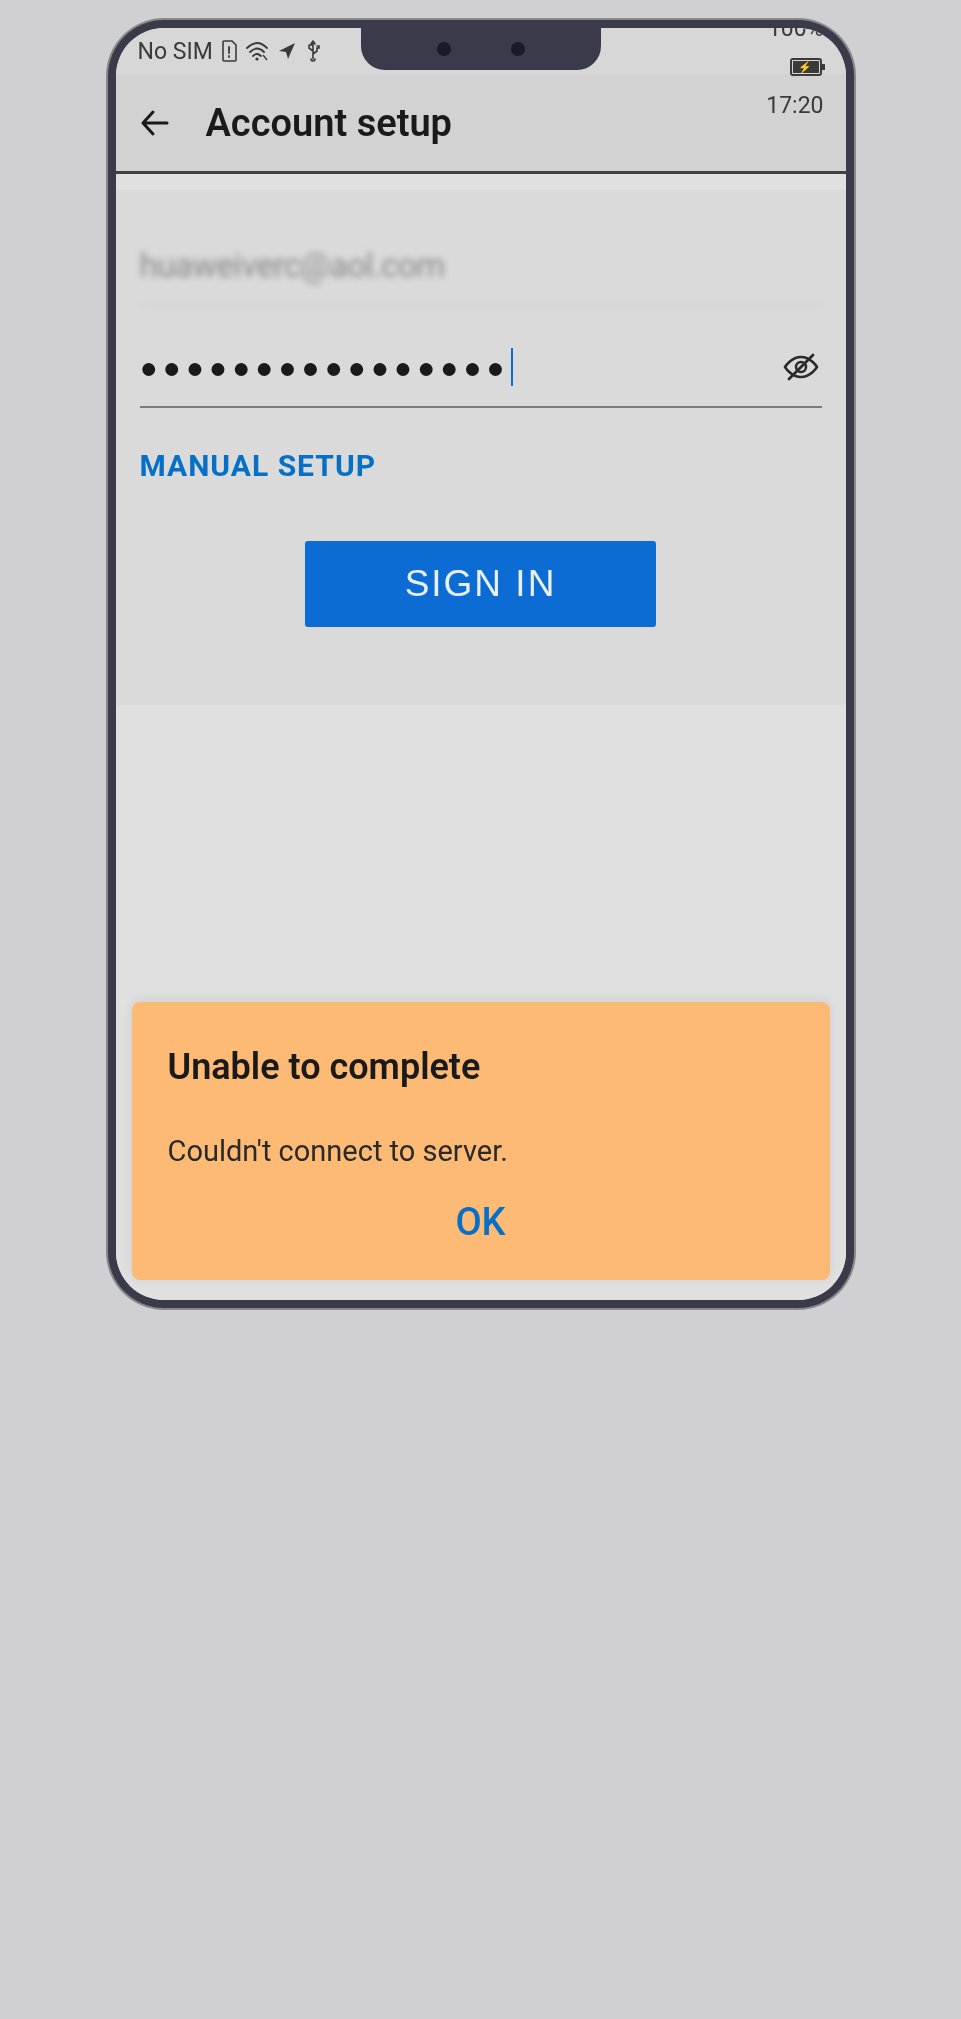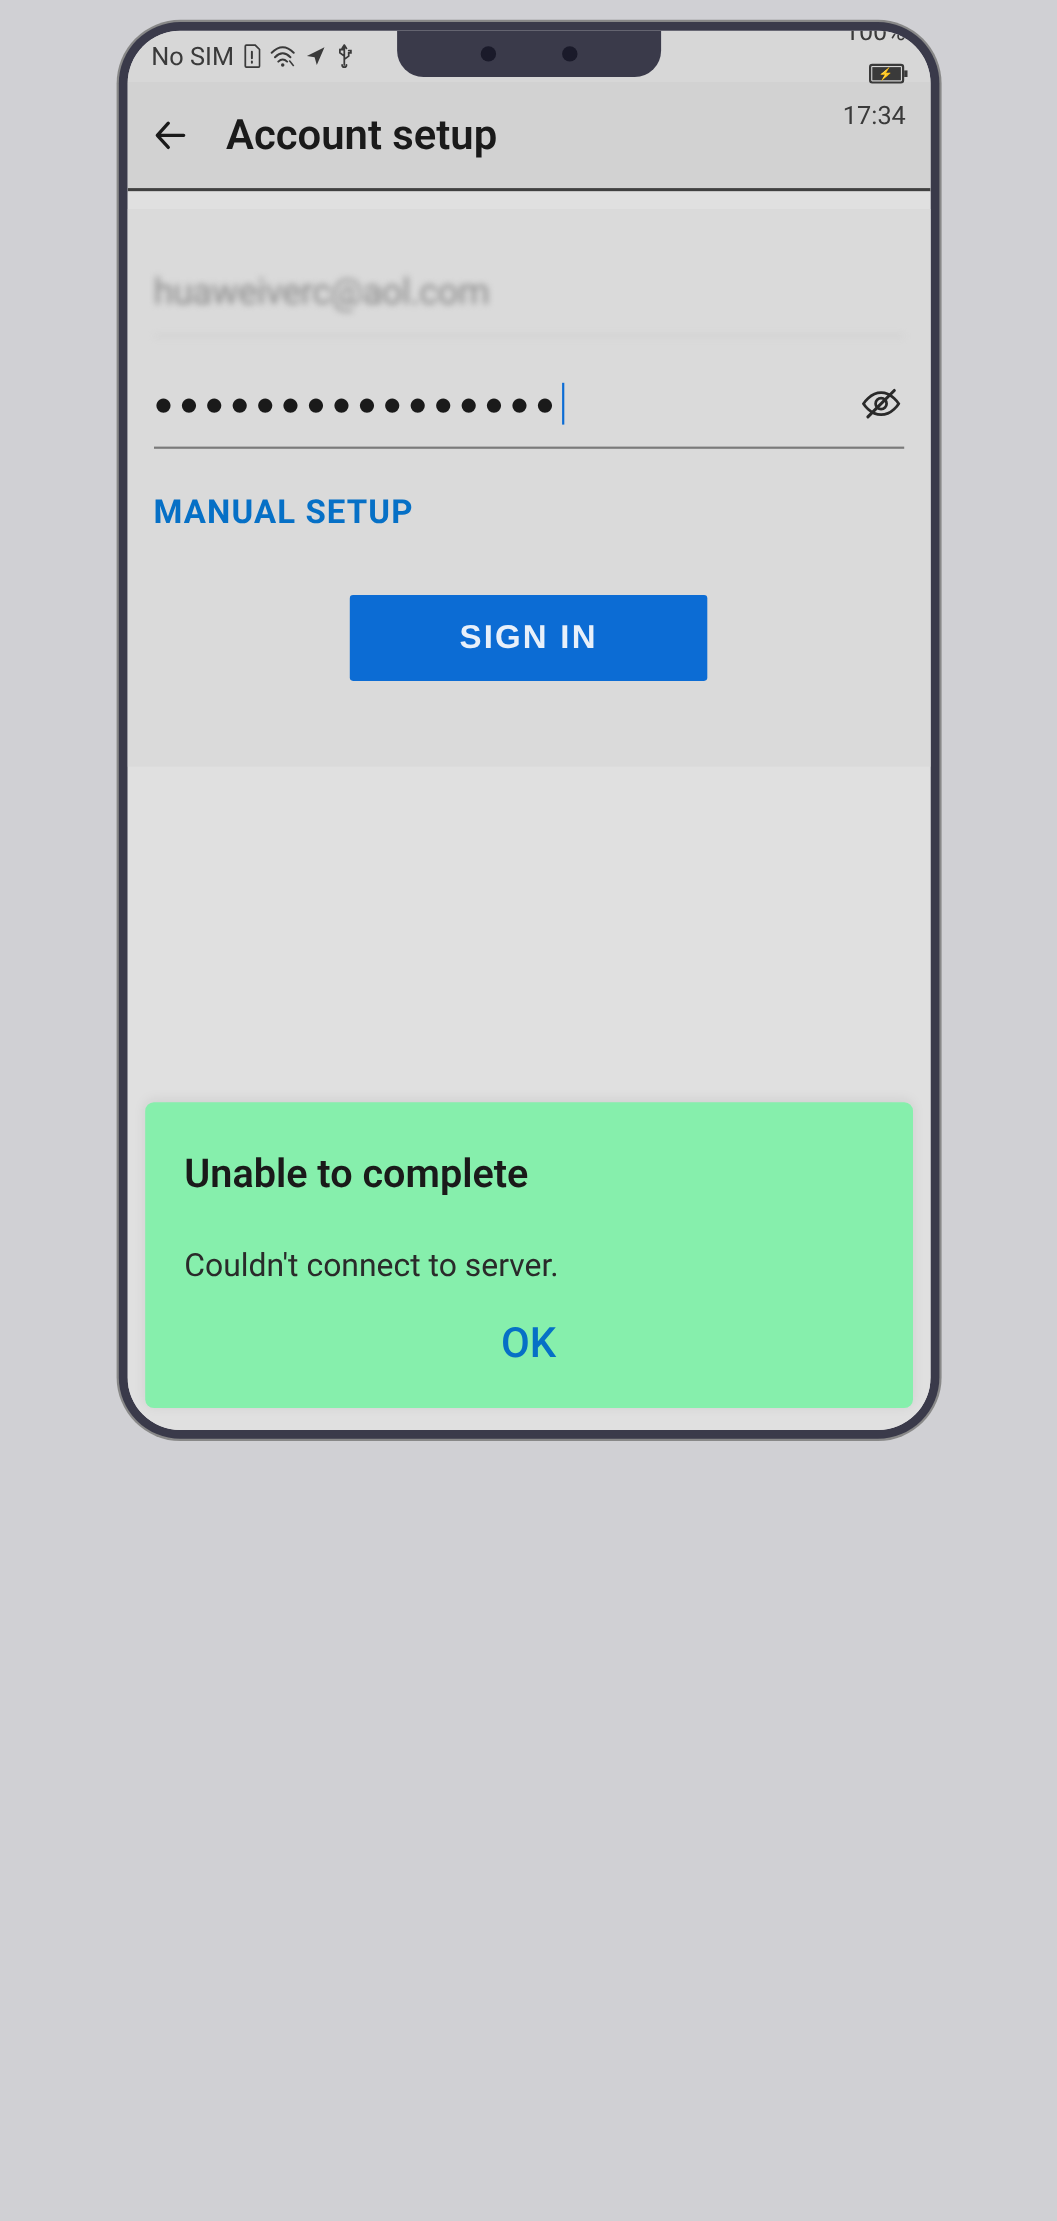--- a/index.html
+++ b/index.html
@@ -195,33 +195,33 @@
       padding: 40px 0 10px 0;
     }
     .signin-wrap {
       display: flex;
       justify-content: center;
       padding: 48px 0;
     }
     .signin-button {
       background: #0c6cd4;
       color: #e8f0fa;
-      font-size: 30px;
-      font-weight: 700;
+      font-size: 37px;
+      font-weight: 400;
       letter-spacing: 2px;
       padding: 22px 100px;
       border: none;
       border-radius: 3px;
     }
     .dialog {
       position: absolute;
       bottom: 20px;
       left: 16px;
       right: 16px;
-      background: #86efac;
+      background: #fdba74;
       border-radius: 8px;
       box-shadow: 0 -2px 12px rgba(0,0,0,0.08);
       padding: 44px 36px 28px 36px;
     }
     .dialog-title {
       font-size: 36px;
       font-weight: 600;
       color: #1a1a1a;
       margin-bottom: 46px;
     }
@@ -280,21 +280,21 @@
           <svg width="28" height="16" viewBox="0 0 28 16">
               <circle cx="6" cy="8" r="5" fill="none" stroke="#3a3a3a" stroke-width="2"></circle>
               <path d="M11 8h15M22 8v5M26 8v4" stroke="#3a3a3a" stroke-width="2" stroke-linecap="round"></path>
             </svg>
         </span>
         <span>100%</span>
         <span class="battery-icon">
           <span class="battery-fill"></span>
           <span class="battery-bolt">⚡</span>
         </span>
-        <span>17:34</span>
+        <span>17:20</span>
       </div>
     </div>
 
     <div class="app-bar">
       <div class="back-arrow">
         <svg width="38" height="38" viewBox="0 0 38 38">
             <path d="M30 19H6M16 8 6 19l10 11" fill="none" stroke="#1a1a1a" stroke-width="3" stroke-linecap="round" stroke-linejoin="round"></path>
           </svg>
       </div>
       <div class="page-title">Account setup</div>

